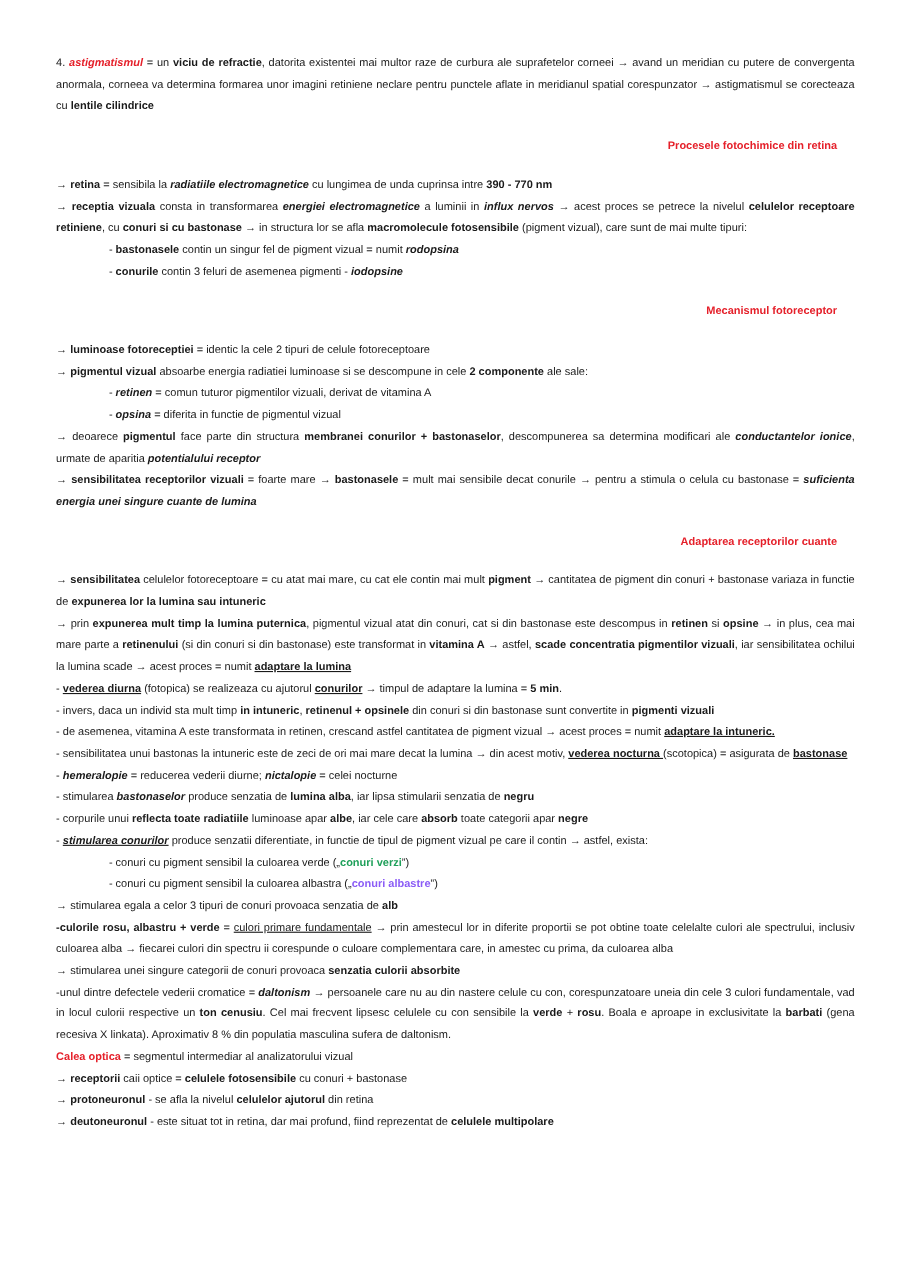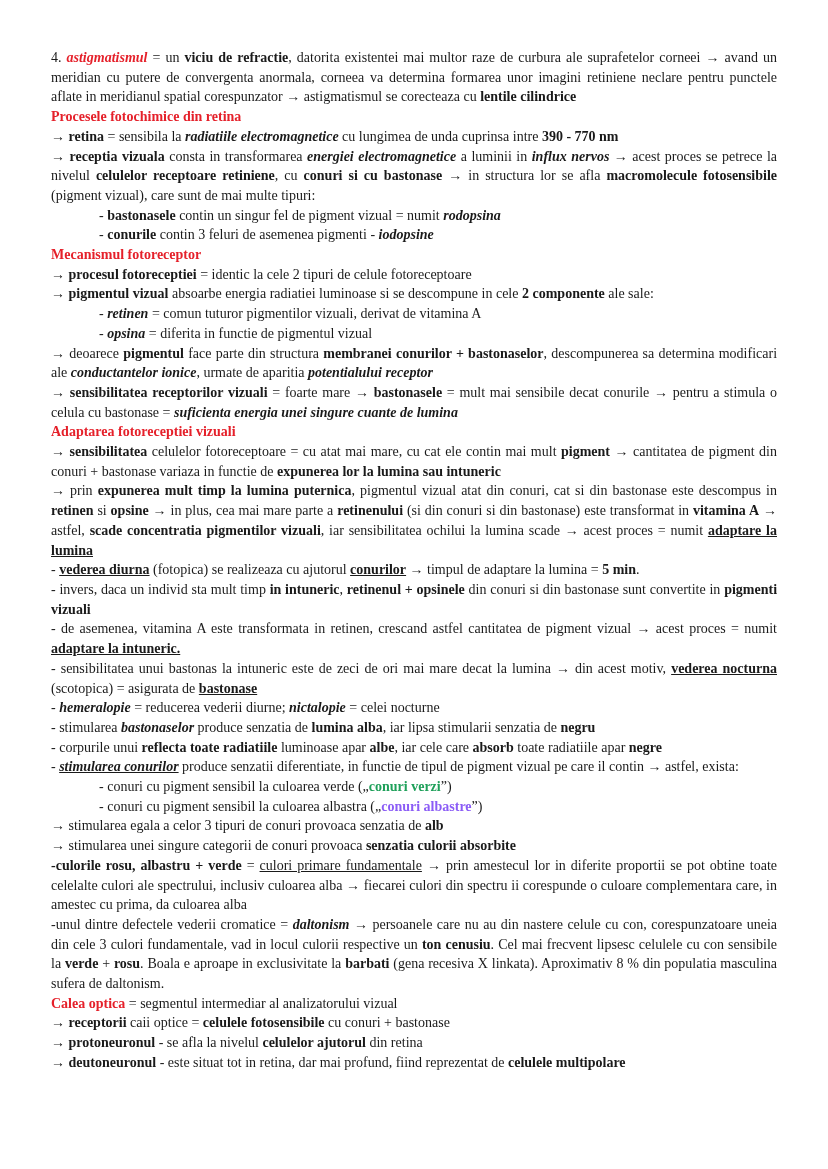--- a/index.html
+++ b/index.html
@@ -1,25 +1,25 @@
 <!DOCTYPE html>
 <html><head>
 <meta charset="utf-8">
 <style>
   html, body { margin: 0; padding: 0; background: #ffffff; }
   body { width: 828px; height: 1169px; overflow: hidden; }
   .page {
     position: absolute; left: 51px; top: 48px; width: 726px;
-    font-family: Liberation Serif, serif;
-    font-size: 14px; line-height: 19.7px; color: #1a1a1a;
+    font-family: Liberation Sans, sans-serif;
+    font-size: 10px; line-height: 19.7px; color: #1a1a1a;
   }
   .p { text-align: justify; margin: 0; }
   .p.nj { text-align: left; }
   .ind { padding-left: 48px; text-align: left; }
-  .h { color: #e5202a; font-weight: bold; margin: 0; }
+  .h { color: #e5202a; font-weight: bold; margin: 16px; text-align: right; }
   .b { font-weight: bold; }
   .bi { font-weight: bold; font-style: italic; text-align: right; }
   .u { text-decoration: underline; }
   .red { color: #e5202a; }
   .green { color: #1fa05a; margin-top: 23px; }
   .blue { color: #8b5cf6; }
 </style>
 </head>
 <body>
 
@@ -32,66 +32,66 @@
   <p class="p nj"><span>→ </span><span class="b">retina</span><span> = sensibila la </span><span class="bi">radiatiile electromagnetice</span><span> cu lungimea de unda cuprinsa intre </span><span class="b">390 - 770 nm</span></p>
 
   <p class="p"><span>→ </span><span class="b">receptia vizuala</span><span> consta in transformarea </span><span class="bi">energiei electromagnetice</span><span> a luminii in </span><span class="bi">influx nervos</span><span> → acest proces se petrece la nivelul </span><span class="b">celulelor receptoare retiniene</span><span>, cu </span><span class="b">conuri si cu bastonase</span><span> → in structura lor se afla </span><span class="b">macromolecule fotosensibile</span><span> (pigment vizual), care sunt de mai multe tipuri:</span></p>
 
   <p class="p ind"><span>- </span><span class="b">bastonasele</span><span> contin un singur fel de pigment vizual = numit </span><span class="bi">rodopsina</span></p>
 
   <p class="p ind"><span>- </span><span class="b">conurile</span><span> contin 3 feluri de asemenea pigmenti - </span><span class="bi">iodopsine</span></p>
 
   <p class="h">Mecanismul fotoreceptor</p>
 
-  <p class="p nj"><span>→ </span><span class="b">procesul fotoreceptiei</span><span> = identic la cele 2 tipuri de celule fotoreceptoare</span></p>
+  <p class="p nj"><span>→ </span><span class="b">luminoase fotoreceptiei</span><span> = identic la cele 2 tipuri de celule fotoreceptoare</span></p>
 
   <p class="p nj"><span>→ </span><span class="b">pigmentul vizual</span><span> absoarbe energia radiatiei luminoase si se descompune in cele </span><span class="b">2 componente</span><span> ale sale:</span></p>
 
   <p class="p ind"><span>- </span><span class="bi">retinen</span><span> = comun tuturor pigmentilor vizuali, derivat de vitamina A</span></p>
 
   <p class="p ind"><span>- </span><span class="bi">opsina</span><span> = diferita in functie de pigmentul vizual</span></p>
 
   <p class="p"><span>→ deoarece </span><span class="b">pigmentul</span><span> face parte din structura </span><span class="b">membranei conurilor + bastonaselor</span><span>, descompunerea sa determina modificari ale </span><span class="bi">conductantelor ionice</span><span>, urmate de aparitia </span><span class="bi">potentialului receptor</span></p>
 
   <p class="p"><span>→ </span><span class="b">sensibilitatea receptorilor vizuali</span><span> = foarte mare → </span><span class="b">bastonasele</span><span> = mult mai sensibile decat conurile → pentru a stimula o celula cu bastonase = </span><span class="bi">suficienta energia unei singure cuante de lumina</span></p>
 
-  <p class="h">Adaptarea fotoreceptiei vizuali</p>
+  <p class="h">Adaptarea receptorilor cuante</p>
 
   <p class="p"><span>→ </span><span class="b">sensibilitatea</span><span> celulelor fotoreceptoare = cu atat mai mare, cu cat ele contin mai mult </span><span class="b">pigment</span><span> → cantitatea de pigment din conuri + bastonase variaza in functie de </span><span class="b">expunerea lor la lumina sau intuneric</span></p>
 
   <p class="p"><span>→ prin </span><span class="b">expunerea mult timp la lumina puternica</span><span>, pigmentul vizual atat din conuri, cat si din bastonase este descompus in </span><span class="b">retinen</span><span> si </span><span class="b">opsine</span><span> → in plus, cea mai mare parte a </span><span class="b">retinenului</span><span> (si din conuri si din bastonase) este transformat in </span><span class="b">vitamina A</span><span> → astfel, </span><span class="b">scade concentratia pigmentilor vizuali</span><span>, iar sensibilitatea ochilui la lumina scade → acest proces = numit </span><span class="b u">adaptare la lumina</span></p>
 
   <p class="p nj"><span>- </span><span class="b u">vederea diurna</span><span> (fotopica) se realizeaza cu ajutorul </span><span class="b u">conurilor</span><span> → timpul de adaptare la lumina = </span><span class="b">5 min</span><span>.</span></p>
 
   <p class="p"><span>- invers, daca un individ sta mult timp </span><span class="b">in intuneric</span><span>, </span><span class="b">retinenul + opsinele</span><span> din conuri si din bastonase sunt convertite in </span><span class="b">pigmenti vizuali</span></p>
 
   <p class="p"><span>- de asemenea, vitamina A este transformata in retinen, crescand astfel cantitatea de pigment vizual → acest proces = numit </span><span class="b u">adaptare la intuneric.</span></p>
 
   <p class="p"><span>- sensibilitatea unui bastonas la intuneric este de zeci de ori mai mare decat la lumina → din acest motiv, </span><span class="b u">vederea nocturna </span><span>(scotopica) = asigurata de </span><span class="b u">bastonase</span></p>
 
 
   <p class="p nj"><span>- </span><span class="bi">hemeralopie</span><span> = reducerea vederii diurne; </span><span class="bi">nictalopie</span><span> = celei nocturne</span></p>
 
 
   <p class="p nj"><span>- stimularea </span><span class="bi">bastonaselor</span><span> produce senzatia de </span><span class="b">lumina alba</span><span>, iar lipsa stimularii senzatia de </span><span class="b">negru</span></p>
 
-  <p class="p nj"><span>- corpurile unui </span><span class="b">reflecta toate radiatiile</span><span> luminoase apar </span><span class="b">albe</span><span>, iar cele care </span><span class="b">absorb</span><span> toate radiatiile apar </span><span class="b">negre</span></p>
+  <p class="p nj"><span>- corpurile unui </span><span class="b">reflecta toate radiatiile</span><span> luminoase apar </span><span class="b">albe</span><span>, iar cele care </span><span class="b">absorb</span><span> toate categorii apar </span><span class="b">negre</span></p>
 
   <p class="p"><span>- </span><span class="bi u">stimularea conurilor</span><span> produce senzatii diferentiate, in functie de tipul de pigment vizual pe care il contin → astfel, exista:</span></p>
 
 
   <p class="p ind"><span>- conuri cu pigment sensibil la culoarea verde („</span><span class="b green">conuri verzi</span><span>”)</span></p>
 
   <p class="p ind"><span>- conuri cu pigment sensibil la culoarea albastra („</span><span class="b blue">conuri albastre</span><span>”)</span></p>
 
   <p class="p nj"><span>→ stimularea egala a celor 3 tipuri de conuri provoaca senzatia de </span><span class="b">alb</span></p>
 
+  <p class="p"><span class="b">-culorile rosu, albastru + verde</span><span> = </span><span class="u">culori primare fundamentale</span><span> → prin amestecul lor in diferite proportii se pot obtine toate celelalte culori ale spectrului, inclusiv culoarea alba → fiecarei culori din spectru ii corespunde o culoare complementara care, in amestec cu prima, da culoarea alba</span></p>
+
   <p class="p nj"><span>→ stimularea unei singure categorii de conuri provoaca </span><span class="b">senzatia culorii absorbite</span></p>
-
-  <p class="p"><span class="b">-culorile rosu, albastru + verde</span><span> = </span><span class="u">culori primare fundamentale</span><span> → prin amestecul lor in diferite proportii se pot obtine toate celelalte culori ale spectrului, inclusiv culoarea alba → fiecarei culori din spectru ii corespunde o culoare complementara care, in amestec cu prima, da culoarea alba</span></p>
 
   <p class="p"><span>-unul dintre defectele vederii cromatice = </span><span class="bi">daltonism</span><span> → persoanele care nu au din nastere celule cu con, corespunzatoare uneia din cele 3 culori fundamentale, vad in locul culorii respective un </span><span class="b">ton cenusiu</span><span>. Cel mai frecvent lipsesc celulele cu con sensibile la </span><span class="b">verde</span><span> + </span><span class="b">rosu</span><span>. Boala e aproape in exclusivitate la </span><span class="b">barbati</span><span> (gena recesiva X linkata). Aproximativ 8 % din populatia masculina sufera de daltonism.</span></p>
 
   <p class="p nj"><span class="b red">Calea optica</span><span> = segmentul intermediar al analizatorului vizual</span></p>
 
   <p class="p nj"><span>→ </span><span class="b">receptorii</span><span> caii optice = </span><span class="b">celulele fotosensibile</span><span> cu conuri + bastonase</span></p>
 
   <p class="p nj"><span>→ </span><span class="b">protoneuronul</span><span> - se afla la nivelul </span><span class="b">celulelor ajutorul</span><span> din retina</span></p>
 
   <p class="p nj"><span>→ </span><span class="b">deutoneuronul</span><span> - este situat tot in retina, dar mai profund, fiind reprezentat de </span><span class="b">celulele multipolare</span></p>

